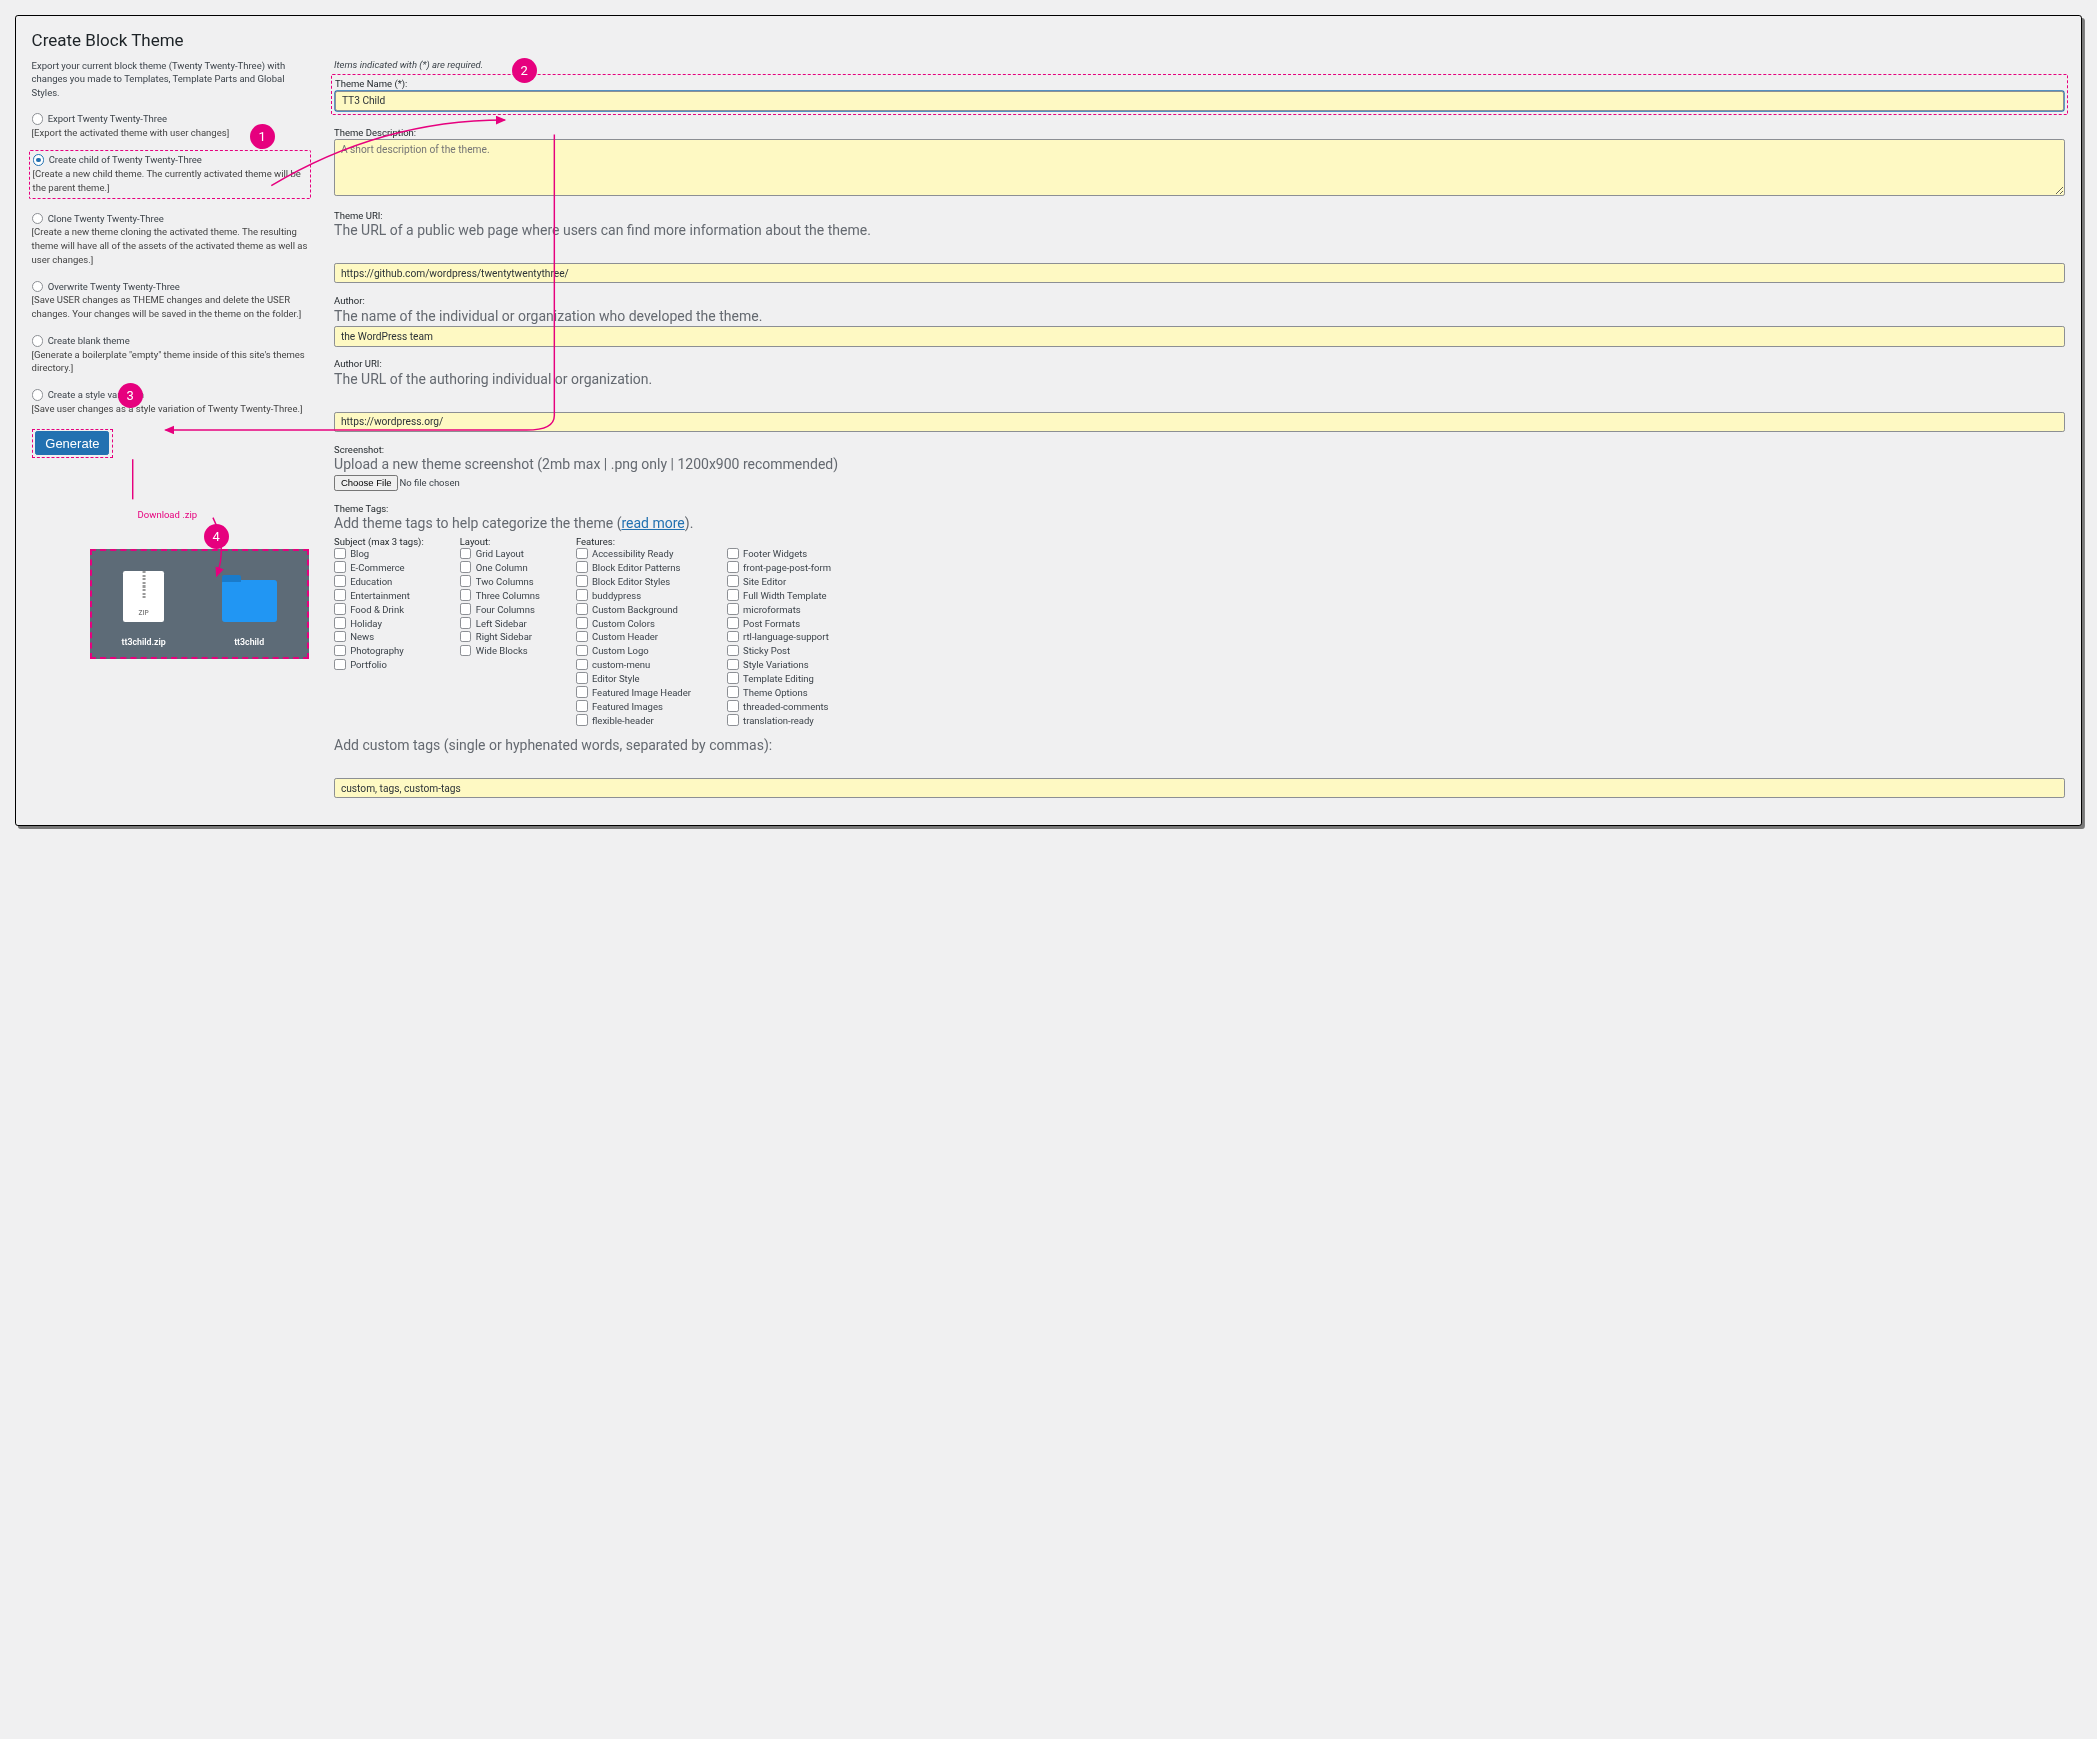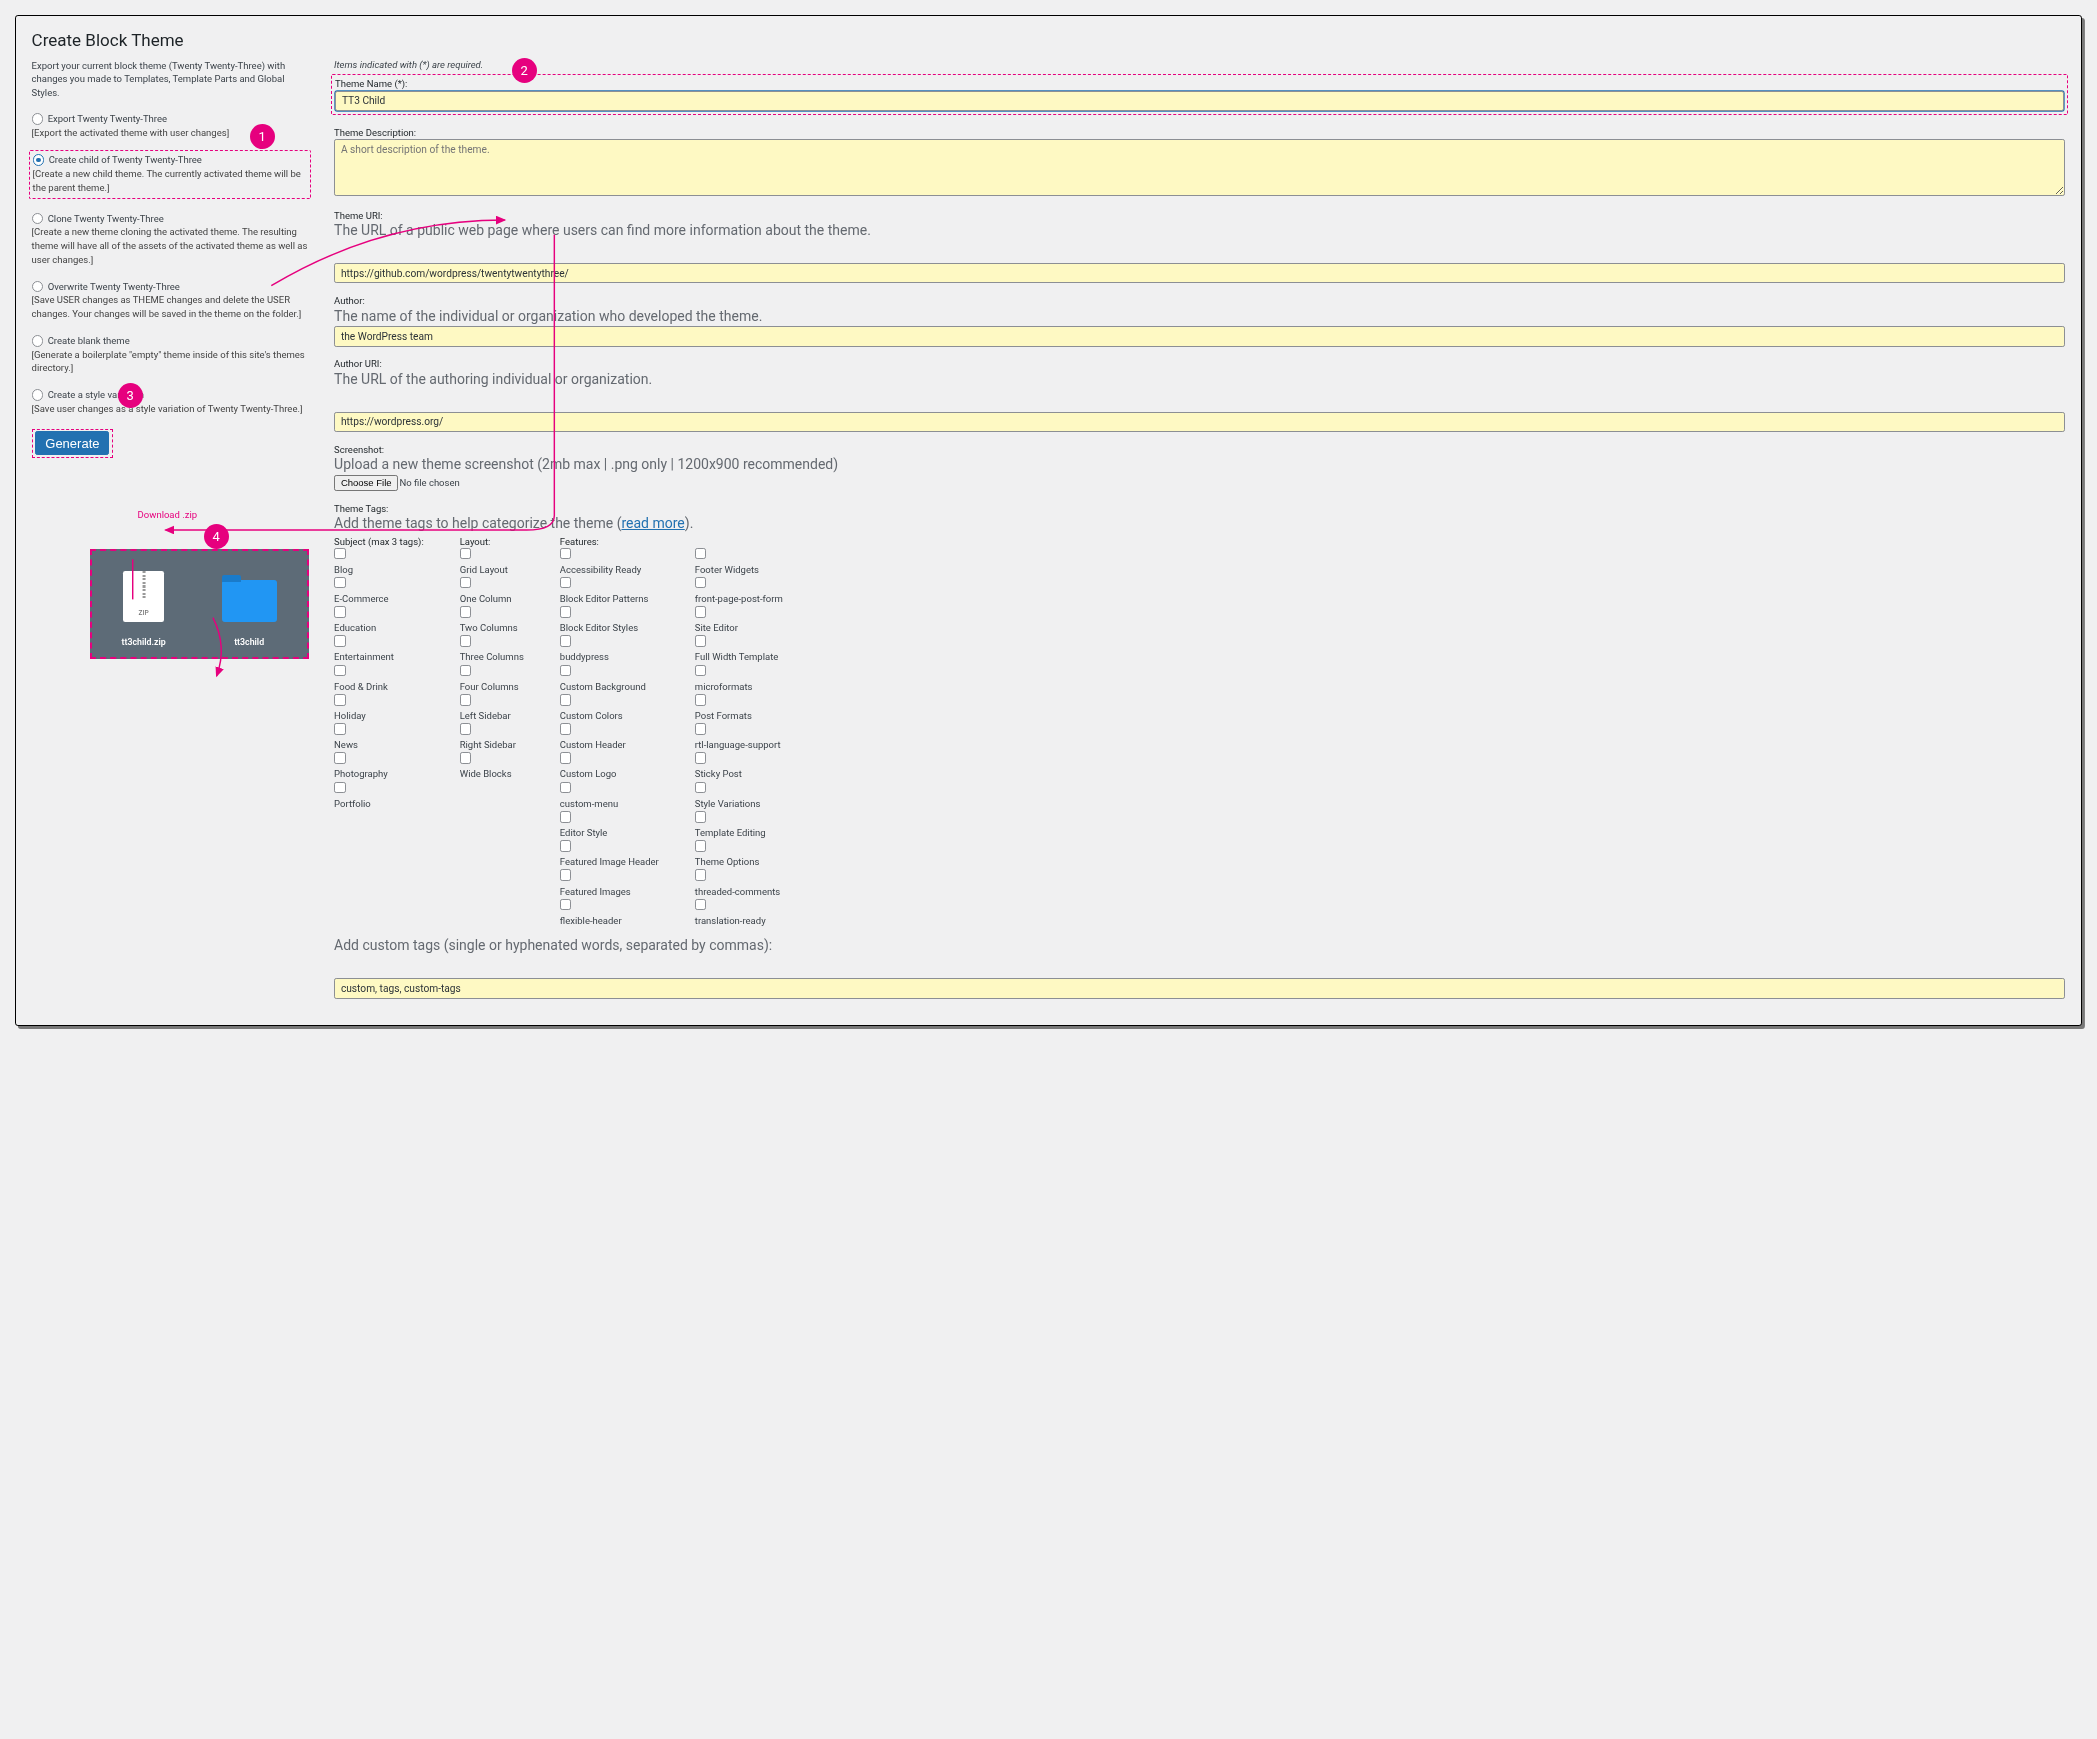--- a/index.html
+++ b/index.html
@@ -157,21 +157,21 @@
       border-radius: 2.2px;
     }
     .file-row { display: flex; align-items: center; gap: 1px; margin-top: 2.9px; }
     .tag-columns {
       display: flex;
       gap: 36px;
       margin-top: 4.4px;
     }
     .tag-col-header { margin-bottom: 1px; color: #1d2327; }
     .tag-list { display: flex; flex-direction: column; gap: 2.2px; }
-    .chk-row { display: flex; align-items: flex-start; gap: 4.4px; flex-direction: column; }
+    .chk-row { display: flex; align-items: flex-end; gap: 4.4px; }
     .chk {
       width: 11.7px; height: 11.7px;
       border: 0.7px solid #8c8f94;
       border-radius: 2.2px;
       background: #fff;
       flex-shrink: 0;
     }
     .link { color: #2271b1; text-decoration: underline; cursor: pointer; }
 
     .callout {

